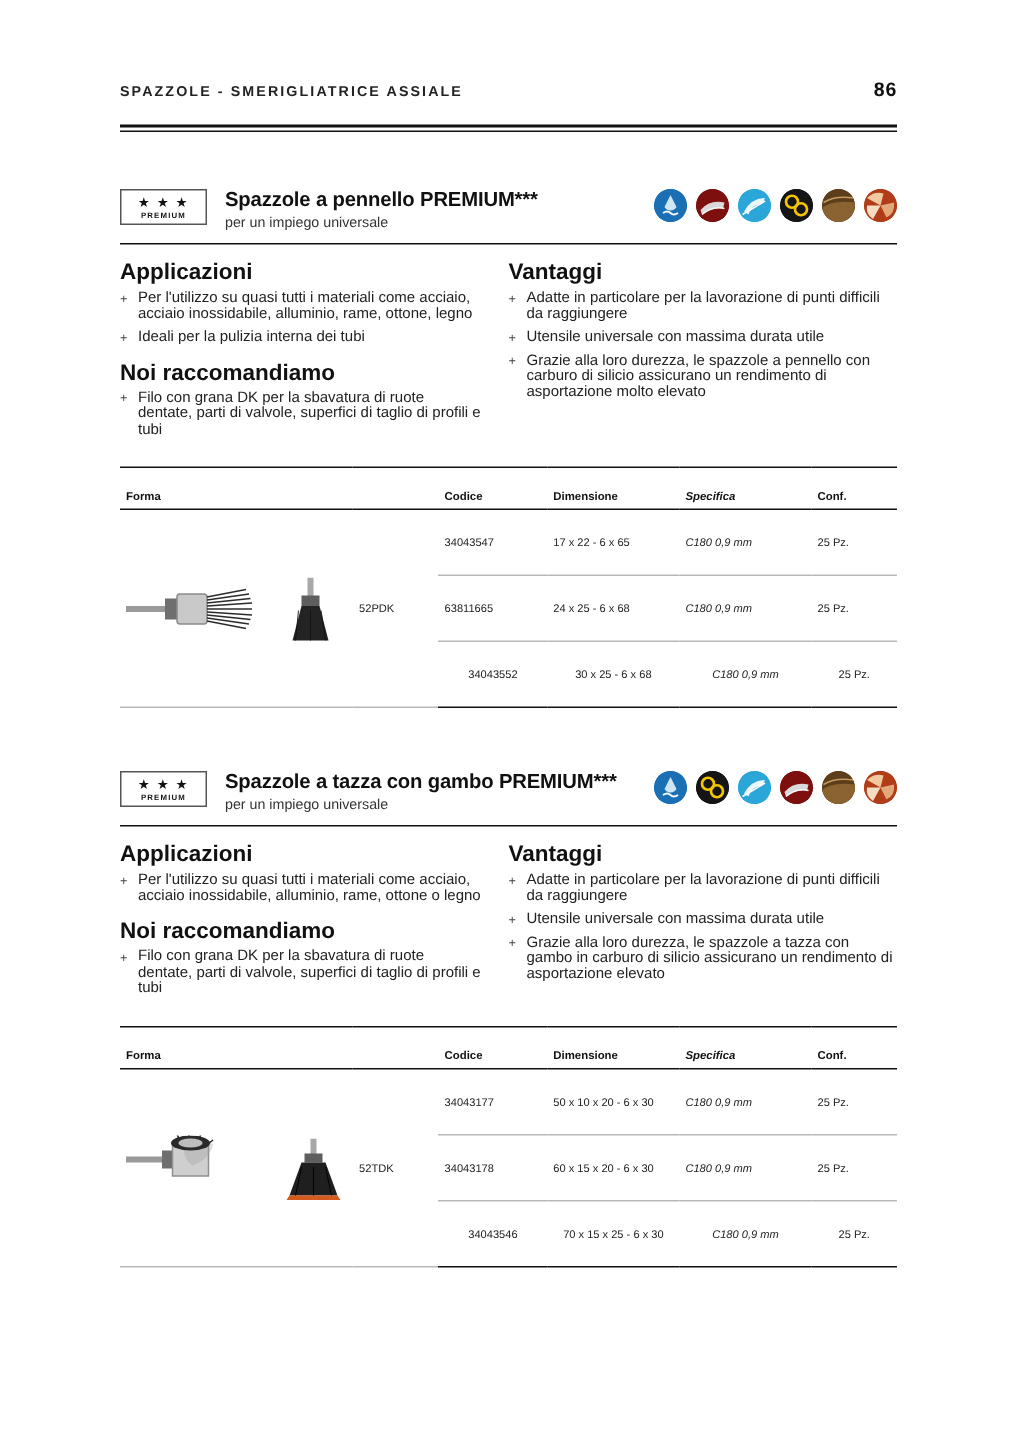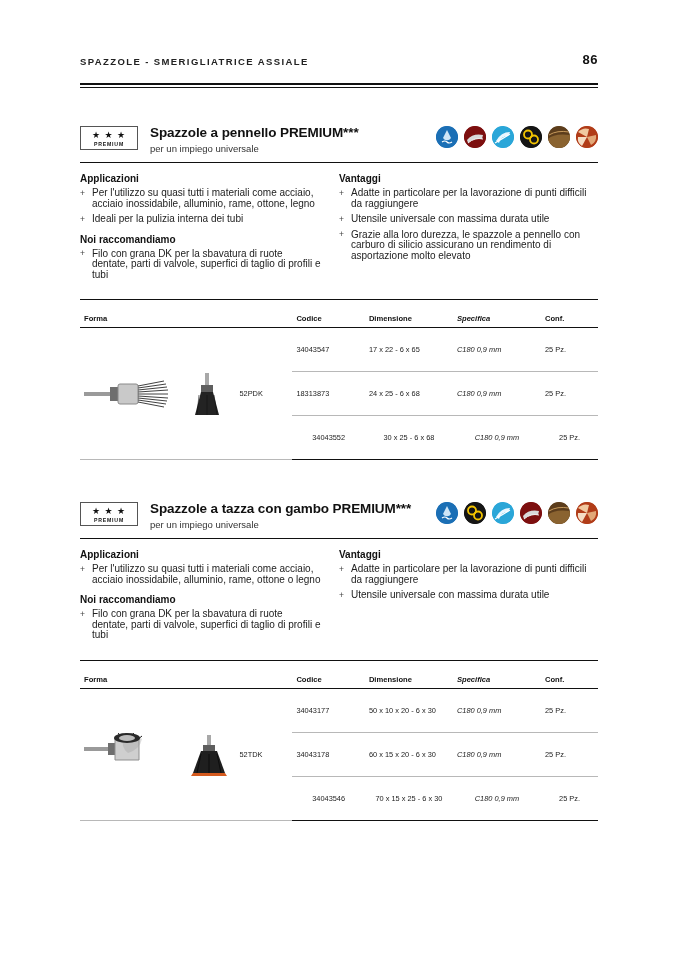--- a/index.html
+++ b/index.html
@@ -55,21 +55,21 @@
     font-size: 9px; color:#fff; overflow:hidden; position:relative;
   }
   .icn svg { display:block; }
 
   .sect-rule { border-top: 1.2px solid #111; margin-top: 8px; }
 
   
   .cols { display:flex; margin-top: 10px; }
   .col-l { width: 50%; padding-right: 18px; }
   .col-r { width: 50%; }
-  .subhead { font-size: 10px; font-weight: 700; color:#111; margin-bottom: 4px; }
+  .subhead { font-size: 15px; font-weight: 700; color:#111; margin-bottom: 4px; }
   .subhead.tight { margin-top: 9px; }
   ul.bl { list-style: none; margin:0; padding:0; }
   ul.bl li {
     position: relative; padding-left: 12px; margin-bottom: 5px;
     font-size: 10px; line-height: 10.5px; color:#222;
   }
   ul.bl li:before {
     content: "+"; position:absolute; left:0; top:-0.5px; font-size: 8.5px; color:#444;
   }
 
@@ -240,21 +240,21 @@
                 </svg>
               </div>
             </td>
             <td class="c-ref" rowspan="3">52PDK</td>
             <td class="c-cod">34043547</td>
             <td class="c-dim">17 x 22 - 6 x 65</td>
             <td class="c-spec">C180 0,9 mm</td>
             <td class="c-conf">25 Pz.</td>
           </tr>
           <tr>
-            <td class="c-cod">18313873</td>
+            <td class="c-cod">63811665</td>
             <td class="c-dim">24 x 25 - 6 x 68</td>
             <td class="c-spec">C180 0,9 mm</td>
             <td class="c-conf">25 Pz.</td>
           </tr>
           <tr>
             <td class="c-cod">34043552</td>
             <td class="c-dim">30 x 25 - 6 x 68</td>
             <td class="c-spec">C180 0,9 mm</td>
             <td class="c-conf">25 Pz.</td>
           </tr>
@@ -331,20 +331,21 @@
         <div class="subhead tight">Noi raccomandiamo</div>
         <ul class="bl">
           <li>Filo con grana DK per la sbavatura di ruote dentate, parti di valvole, superfici di taglio di profili e tubi</li>
         </ul>
       </div>
       <div class="col-r">
         <div class="subhead">Vantaggi</div>
         <ul class="bl">
           <li>Adatte in particolare per la lavorazione di punti difficili da raggiungere</li>
           <li>Utensile universale con massima durata utile</li>
+          <li>Grazie alla loro durezza, le spazzole a tazza con gambo in carburo di silicio assicurano un rendimento di asportazione elevato</li>
         </ul>
       </div>
     </div>
 
     <div class="tbl">
       <table>
         <thead>
           <tr>
             <th class="c-forma">Forma</th>
             <th class="c-ref"></th>

